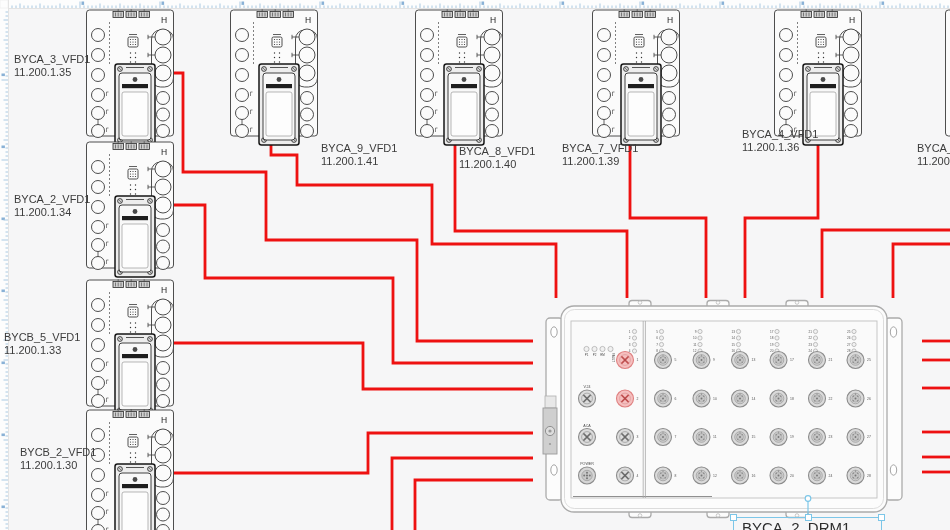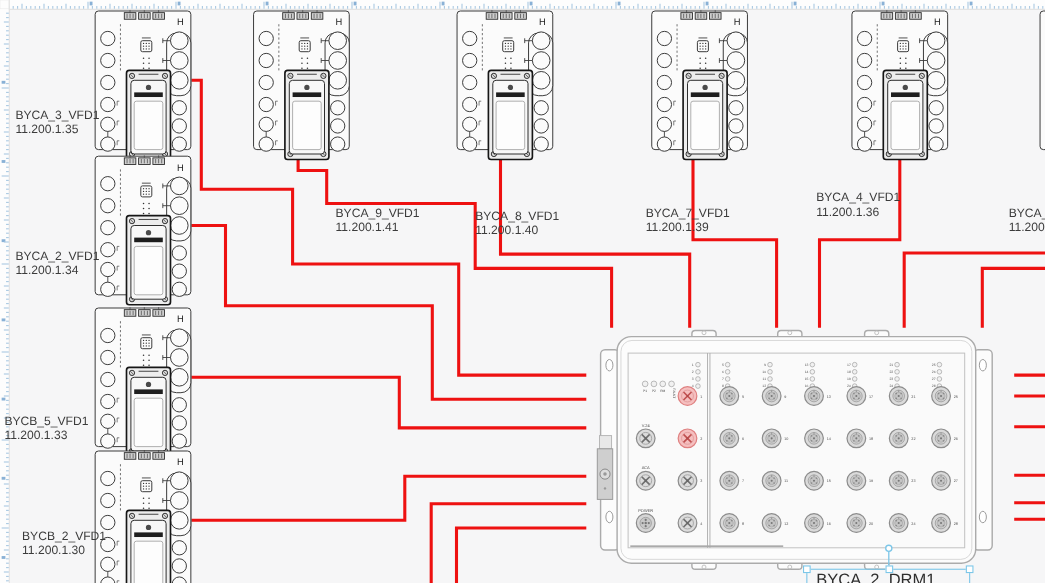--- a/index.html
+++ b/index.html
@@ -24,21 +24,21 @@
   .panel{fill:#fafafa;stroke:#c0c0c0;stroke-width:.9;}
   .gray{fill:#f3f3f3;stroke:#b0b0b0;stroke-width:.9;}
   .num{font-size:3.4px;fill:#555;}
   .lednum{font-size:3.1px;fill:#555;}
   .ledc{fill:#f1f1f1;stroke:#9b9b9b;stroke-width:.6;}
   .auxl{font-size:3.6px;fill:#4a4a4a;}
   .pled{font-size:3px;fill:#4a4a4a;}
   
   .wire{fill:none;stroke-width:2.8;stroke-linejoin:miter;stroke-linecap:butt;}
   
-  .dev-label{position:absolute;font-size:11px;line-height:13px;color:#3c3c3c;white-space:nowrap;margin-top:46px;}
+  .dev-label{position:absolute;font-size:11px;line-height:13px;color:#3c3c3c;white-space:nowrap;}
   
   .sel-box{position:absolute;left:733px;top:517px;width:149px;height:20px;border:1px solid #7cc6e8;box-sizing:border-box;}
   .sel-text{display:block;font-size:15px;line-height:19px;color:#2e2e2e;padding-left:8px;white-space:nowrap;}
   .selhandle{position:absolute;width:5px;height:5px;background:#fff;border:1px solid #7cc6e8;box-sizing:content-box;}
   .h-tl{left:-4px;top:-4px;} .h-tm{left:50%;margin-left:-3px;top:-4px;} .h-tr{right:-4px;top:-4px;}
   .selln{stroke:#7cc6e8;stroke-width:1.2;}
   .selh{fill:#fff;stroke:#7cc6e8;stroke-width:1.2;}
 </style>
 </head>
 <body>
@@ -1578,41 +1578,41 @@
         <line x1="5.5" y1="524" x2="8" y2="524" stroke="#a9c9e2" stroke-width="1"></line>
         <line x1="5.5" y1="528" x2="8" y2="528" stroke="#a9c9e2" stroke-width="1"></line>
         <rect x="0" y="0" width="8" height="8" fill="#fdfdfd" stroke="#e8e8e8" stroke-width="0.5"></rect>
       </g>
     </svg>
   <div id="labels">
       <div class="dev-label t" style="left:14px;top:53px">
         <div>BYCA_3_VFD1</div>
         <div>11.200.1.35</div>
       </div>
-      <div class="dev-label t" style="left:14px;top:181px">
+      <div class="dev-label t" style="left:14px;top:193px">
         <div>BYCA_2_VFD1</div>
         <div>11.200.1.34</div>
       </div>
       <div class="dev-label t" style="left:4px;top:331px">
         <div>BYCB_5_VFD1</div>
         <div>11.200.1.33</div>
       </div>
-      <div class="dev-label t" style="left:20px;top:436px">
+      <div class="dev-label t" style="left:20px;top:446px">
         <div>BYCB_2_VFD1</div>
         <div>11.200.1.30</div>
       </div>
-      <div class="dev-label t" style="left:305px;top:142px">
+      <div class="dev-label t" style="left:321px;top:142px">
         <div>BYCA_9_VFD1</div>
         <div>11.200.1.41</div>
       </div>
-      <div class="dev-label t" style="left:432px;top:145px">
+      <div class="dev-label t" style="left:459px;top:145px">
         <div>BYCA_8_VFD1</div>
         <div>11.200.1.40</div>
       </div>
-      <div class="dev-label t" style="left:587px;top:142px">
+      <div class="dev-label t" style="left:562px;top:142px">
         <div>BYCA_7_VFD1</div>
         <div>11.200.1.39</div>
       </div>
       <div class="dev-label t" style="left:742px;top:128px">
         <div>BYCA_4_VFD1</div>
         <div>11.200.1.36</div>
       </div>
       <div class="dev-label t" style="left:917px;top:142px">
         <div>BYCA_5_</div>
         <div>11.200.1</div>

